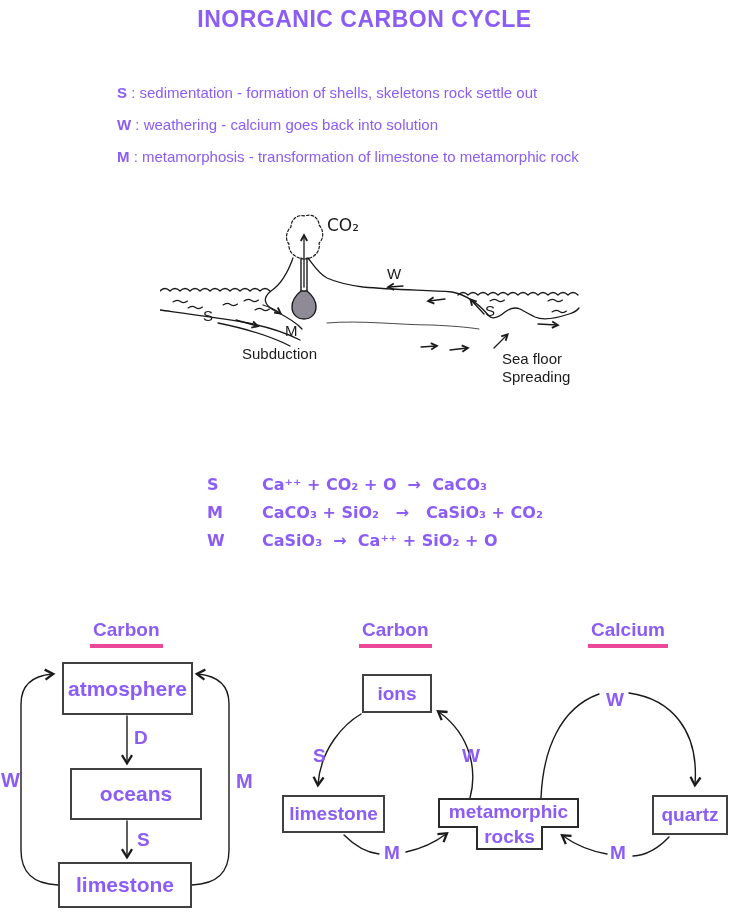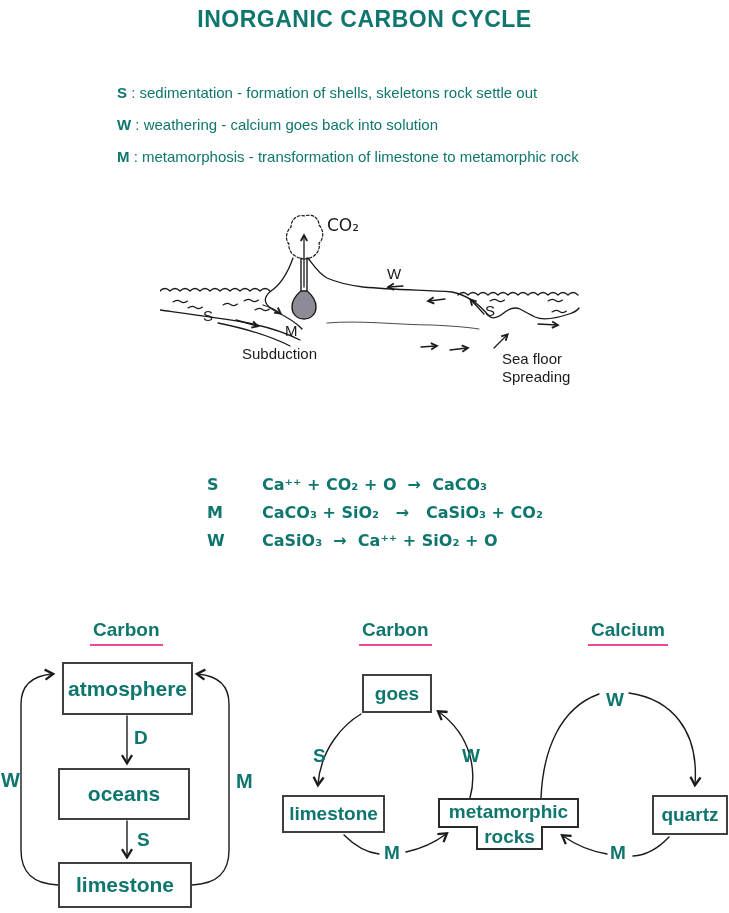--- a/index.html
+++ b/index.html
@@ -1,28 +1,28 @@
 <!DOCTYPE html>
 <html><head>
 <meta charset="utf-8">
 <style>
   html,body{margin:0;padding:0;background:#fff;}
   .page{position:relative;width:729px;height:913px;background:#ffffff;overflow:hidden;
-        font-family:"Liberation Sans",sans-serif;color:#0f766e;}
+        font-family:"Liberation Sans",sans-serif;color:#8b5cf6;}
   .abs{position:absolute;}
   .title{top:6px;left:0;width:729px;text-align:center;font-weight:bold;font-size:23px;letter-spacing:.5px;}
   .lg-row{left:117px;font-size:15px;white-space:nowrap;}
   .lg-letter{font-weight:bold;}
   .lg-sep{white-space:pre;}
   .eq-row{left:207px;font-family:"DejaVu Sans",sans-serif;font-weight:bold;font-size:16px;white-space:nowrap;margin-top:21px;}
   .eq-letter{display:inline-block;width:55px;}
   .eq-formula{white-space:pre;}
   .box{border:2px solid #404040;background:#fff;display:flex;align-items:center;justify-content:center;
        font-weight:bold;box-sizing:border-box;}
-  .cyc-title{font-weight:bold;font-size:19px;border-bottom:2px solid #ec4899;padding:0 3px 3px 3px;}
+  .cyc-title{font-weight:bold;font-size:19px;border-bottom:4px solid #ec4899;padding:0 3px 3px 3px;}
   .cyc-letter{font-weight:bold;font-size:19px;}
   .cyc-letter.big{font-size:20px;}
   .mm-text{font-weight:bold;font-size:19px;text-align:center;}
   svg{display:block;}
   svg text{font-family:"Liberation Sans",sans-serif;fill:#1a1a1a;}
   text.chem{font-family:"DejaVu Sans",sans-serif;}
   .ln{fill:none;stroke:#1a1a1a;stroke-width:1.3;stroke-linecap:round;stroke-linejoin:round;}
   .thin{stroke-width:.8;}
   .tld{stroke-width:1.1;}
   .arc{fill:none;stroke:#1a1a1a;stroke-width:1.4;stroke-linecap:round;stroke-linejoin:round;}
@@ -137,28 +137,28 @@
     <path class="arc" d="M607 254 Q583 250 563 236" marker-end="url(#ac)"></path>
 
     <path fill="#ffffff" stroke="#2b2b2b" stroke-width="2" d="M439 199 H578 V227 H542 V249 H477 V227 H439 Z"></path>
   </svg>
 
   <div class="abs cyc-title" style="left:90px;top:619px;">Carbon</div>
   <div class="abs cyc-title" style="left:359px;top:619px;">Carbon</div>
   <div class="abs cyc-title" style="left:588px;top:619px;">Calcium</div>
 
   <div class="abs box" style="left:62px;top:662px;width:131px;height:53px;font-size:21px;">atmosphere</div>
-  <div class="abs box" style="left:58px;top:768px;width:132px;height:52px;font-size:21px;text-align:right;">oceans</div>
+  <div class="abs box" style="left:70px;top:768px;width:132px;height:52px;font-size:21px;text-align:right;">oceans</div>
   <div class="abs box" style="left:58px;top:862px;width:134px;height:46px;font-size:21px;">limestone</div>
   <div class="abs cyc-letter" style="left:134px;top:727px;">D</div>
   <div class="abs cyc-letter" style="left:137px;top:829px;">S</div>
   <div class="abs cyc-letter big" style="left:1px;top:769px;">W</div>
   <div class="abs cyc-letter big" style="left:236px;top:770px;">M</div>
 
-  <div class="abs box" style="left:362px;top:674px;width:70px;height:39px;font-size:19px;">goes</div>
+  <div class="abs box" style="left:362px;top:674px;width:70px;height:39px;font-size:19px;">ions</div>
   <div class="abs box" style="left:282px;top:795px;width:103px;height:38px;font-size:19px;">limestone</div>
   <div class="abs cyc-letter" style="left:313px;top:745px;">S</div>
   <div class="abs cyc-letter" style="left:462px;top:745px;">W</div>
   <div class="abs cyc-letter" style="left:384px;top:842px;">M</div>
 
   <div class="abs mm-text" style="left:439px;top:801px;width:139px;">metamorphic</div>
   <div class="abs mm-text" style="left:477px;top:826px;width:65px;">rocks</div>
 
   <div class="abs box" style="left:652px;top:795px;width:76px;height:40px;font-size:19px;">quartz</div>
   <div class="abs cyc-letter" style="left:606px;top:689px;">W</div>

